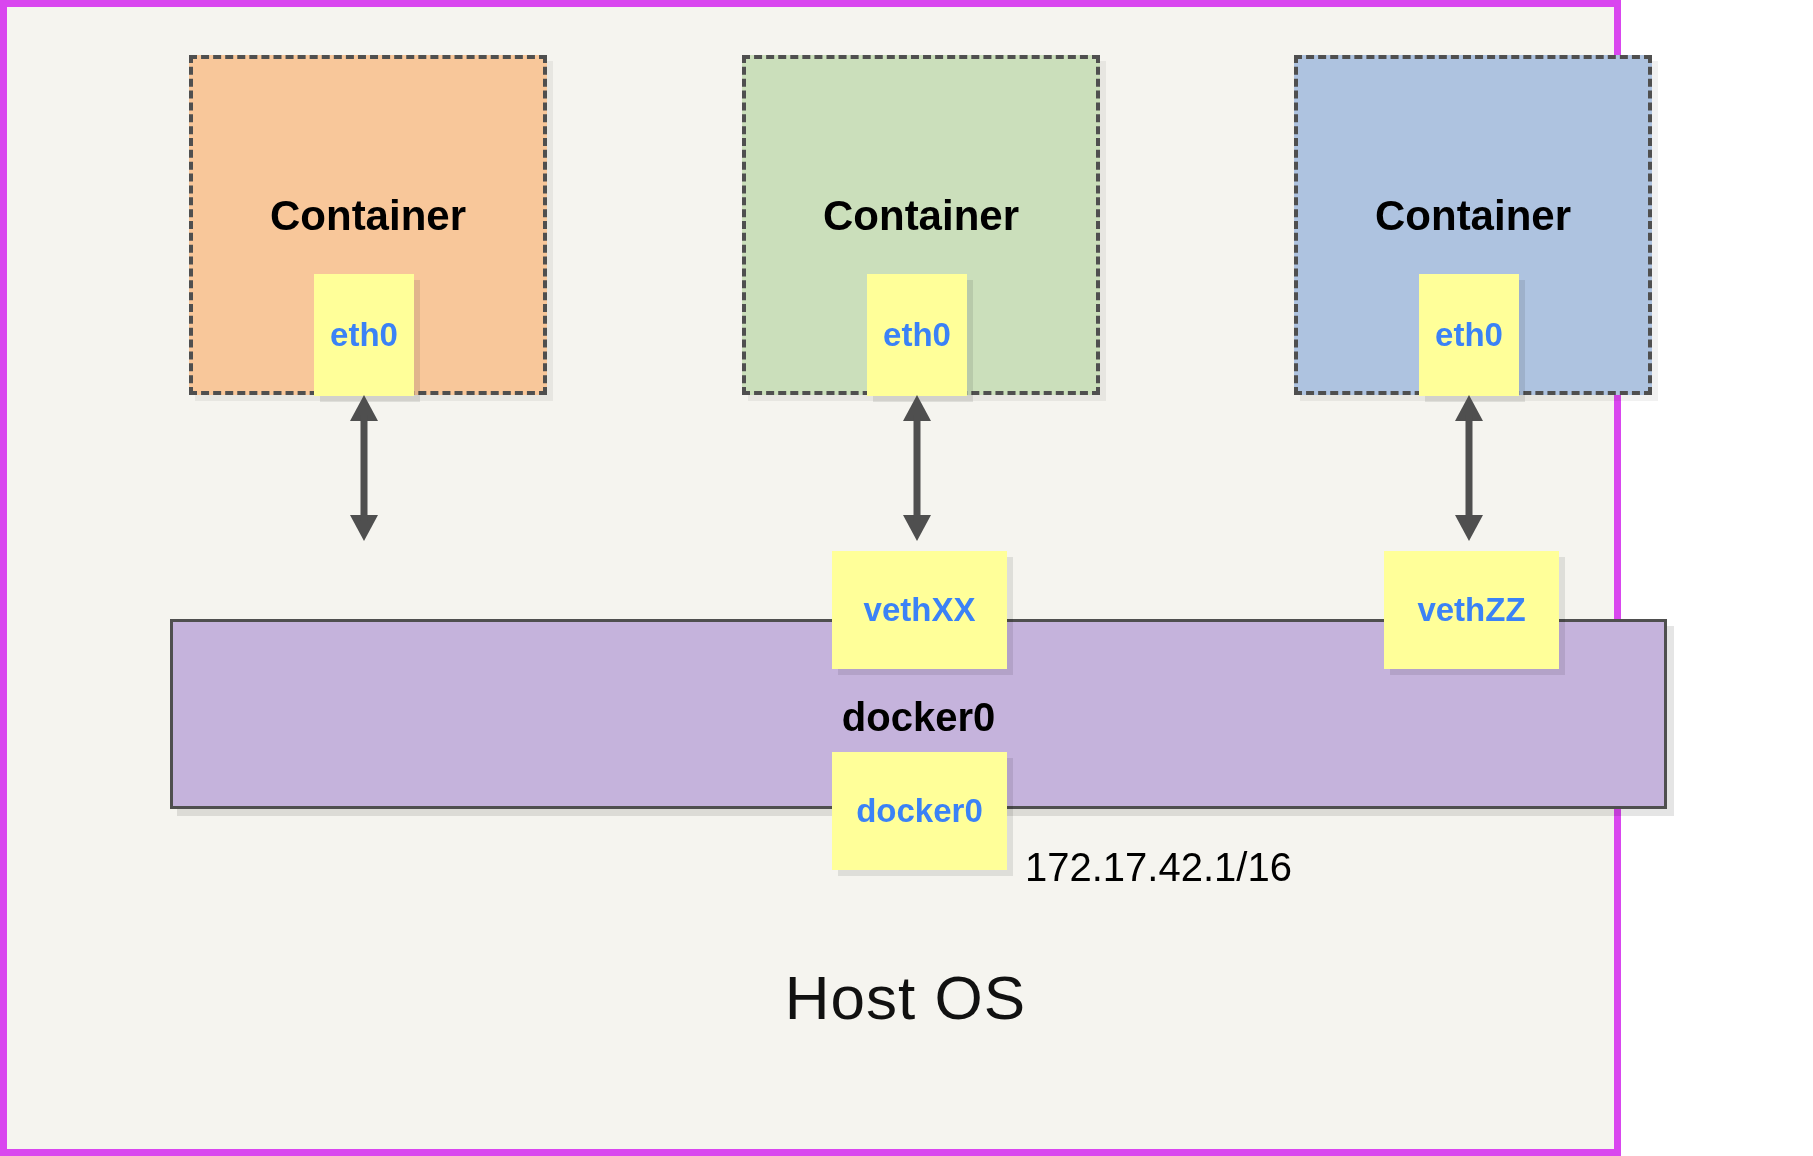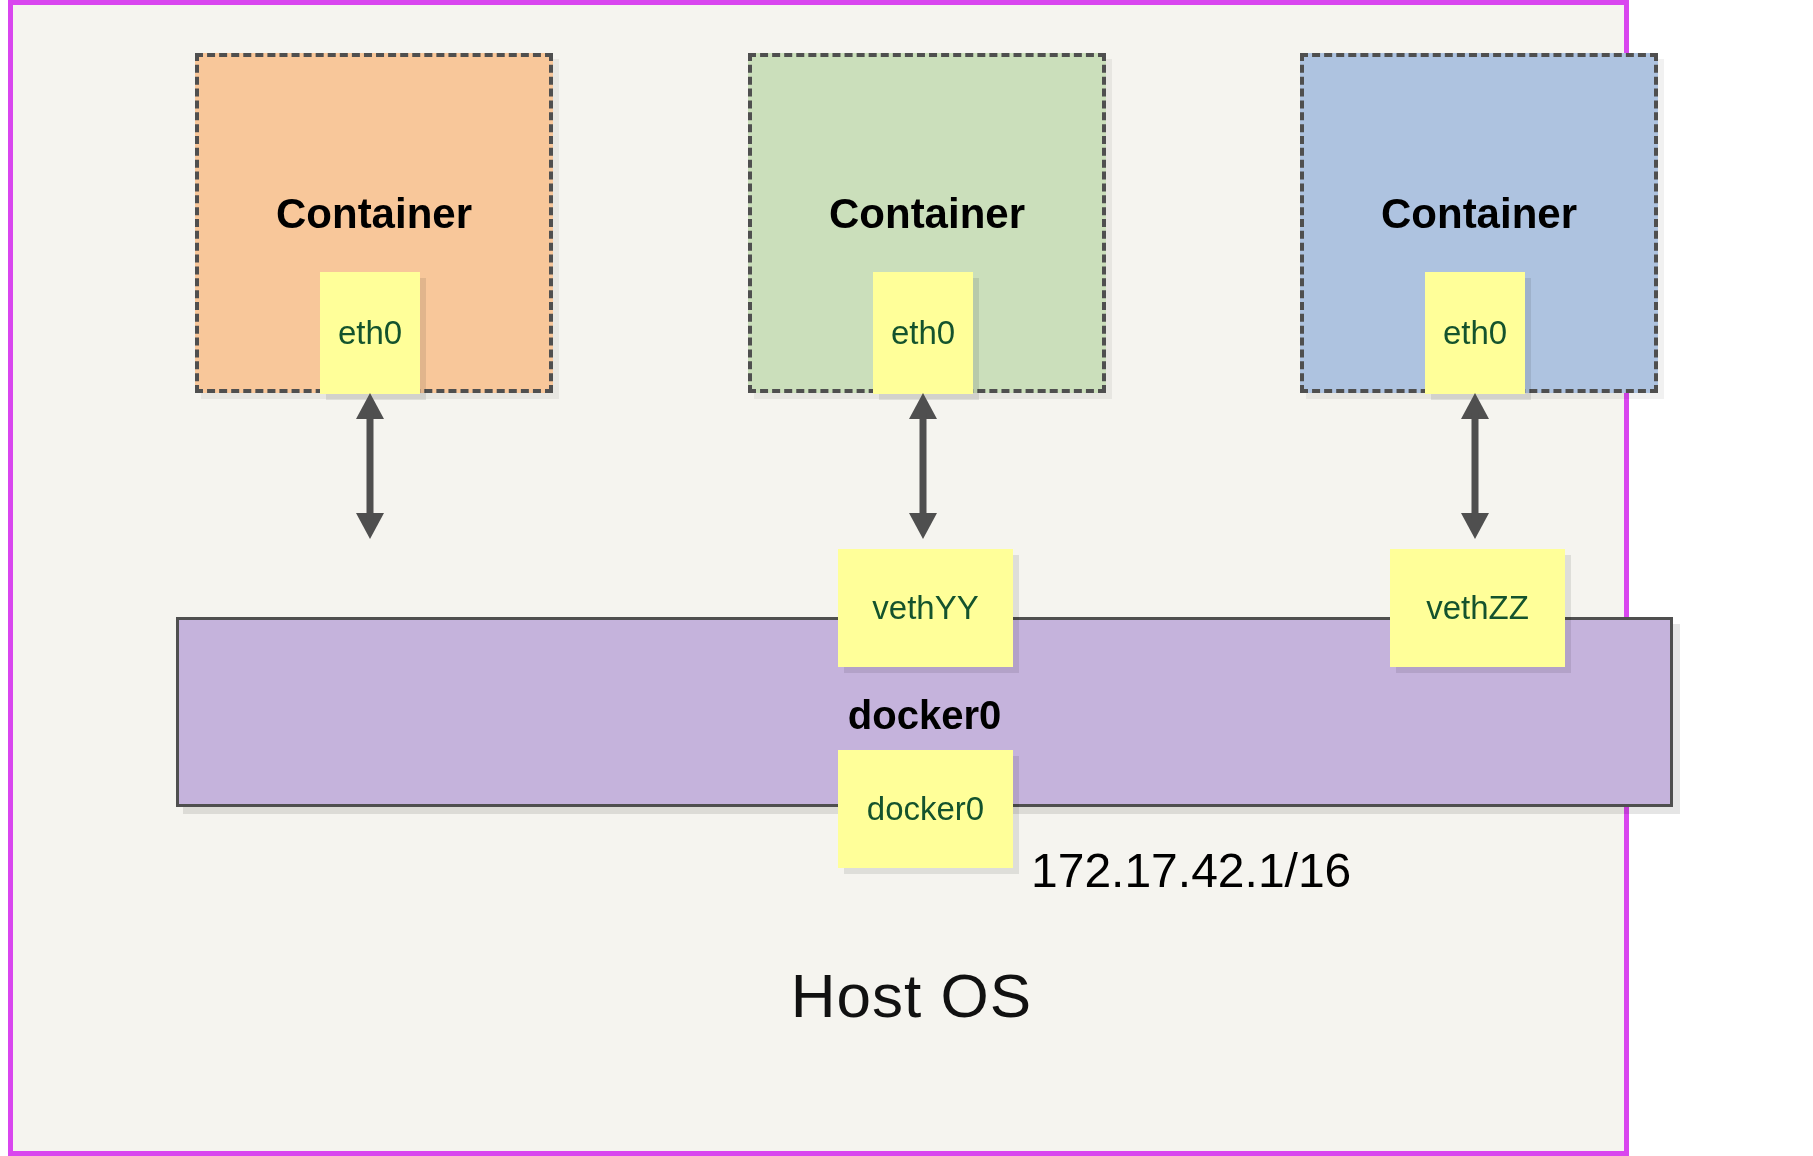--- a/index.html
+++ b/index.html
@@ -10,25 +10,25 @@
   body {
     width: 1813px;
     height: 1156px;
     overflow: hidden;
     font-family: "Liberation Sans", sans-serif;
   }
 
   
   #diagram-frame {
     position: absolute;
-    left: 8px; top: 0;
+    left: 0; top: 0;
     width: 1621px;
     height: 1156px;
     box-sizing: border-box;
-    border: 5px solid #d946ef;
+    border: 7px solid #d946ef;
     background: #f5f4ef;
   }
 
   #canvas {
     position: absolute;
     left: 0; top: 0;
     width: 1797px;
     height: 1140px;
   }
 
@@ -54,22 +54,23 @@
   .iface-box {
     position: absolute;
     box-sizing: border-box;
     background: #ffff99;
     border: 1px solid #ffff99;
     box-shadow: 6px 6px 0 rgba(0,0,0,0.09);
     display: flex;
     align-items: center;
     justify-content: center;
     font-size: 33px;
-    color: #14532d;
+    color: #3b82f6;
     font-family: "Liberation Sans", sans-serif;
+    font-weight: bold;
   }
 
   
   #docker0-bar {
     position: absolute;
     box-sizing: border-box;
     background: #c5b3dc;
     border: 3px solid #4f4f4f;
     box-shadow: 7px 7px 0 rgba(0,0,0,0.10);
   }
@@ -85,21 +86,21 @@
 
   
   .arrow-svg {
     position: absolute;
     overflow: visible;
   }
 
   
   #ip-label {
     position: absolute;
-    font-size: 48px;
+    font-size: 40px;
     color: #000000;
     white-space: nowrap;
   }
   #host-os-label {
     position: absolute;
     left: 0;
     width: 100%;
     text-align: center;
     font-size: 62px;
     color: #111111;
@@ -153,21 +154,21 @@
       <polygon points="17,0 31,26 3,26" fill="#4f4f4f"></polygon>
       <polygon points="17,146 31,120 3,120" fill="#4f4f4f"></polygon>
       <line x1="17" y1="20" x2="17" y2="126" stroke="#4f4f4f" stroke-width="7"></line>
     </svg>
 
     <div id="docker0-bar" style="left:163px; top:612px; width:1497px; height:190px;">
     </div>
     <div id="docker0-bar-label" style="left:163px; top:688px; width:1497px;">docker0</div>
 
 
-    <div class="iface-box" style="left:825px; top:544px; width:175px; height:118px;">vethYY</div>
+    <div class="iface-box" style="left:825px; top:544px; width:175px; height:118px;">vethXX</div>
 
     <div class="iface-box" style="left:1377px; top:544px; width:175px; height:118px;">vethZZ</div>
 
     <div class="iface-box" style="left:825px; top:745px; width:175px; height:118px;">docker0</div>
 
     <div id="ip-label" style="left:1018px; top:838px;">172.17.42.1/16</div>
 
     <div id="host-os-label" style="left:0px; top:955px; width:1797px;">Host OS</div>
 
   </div>

